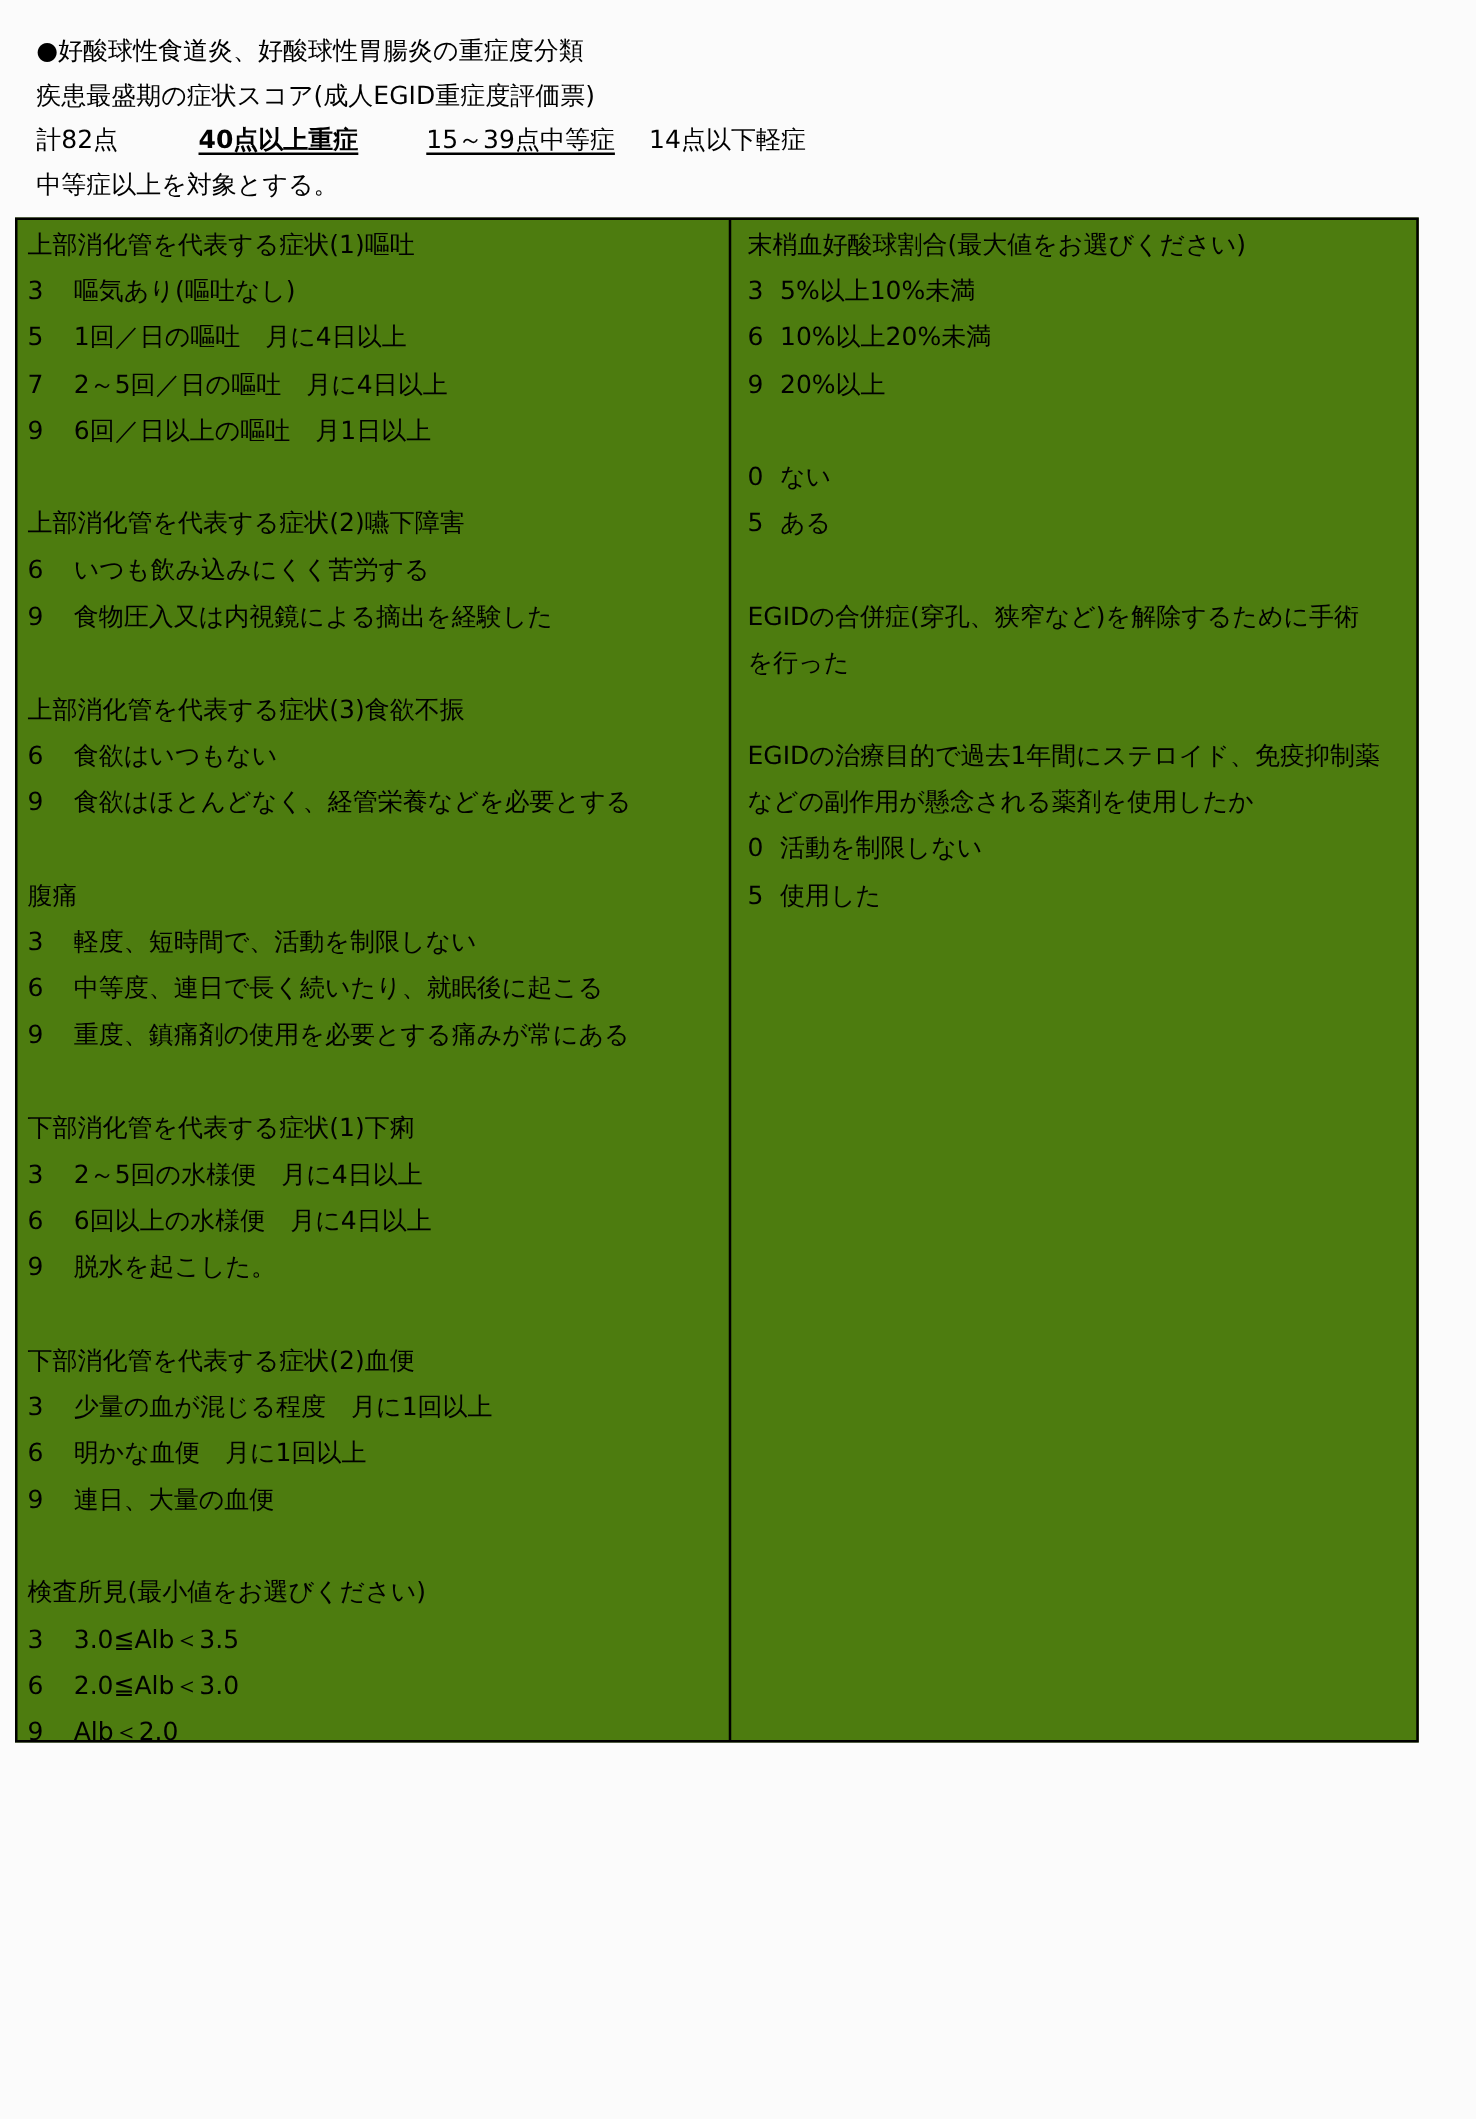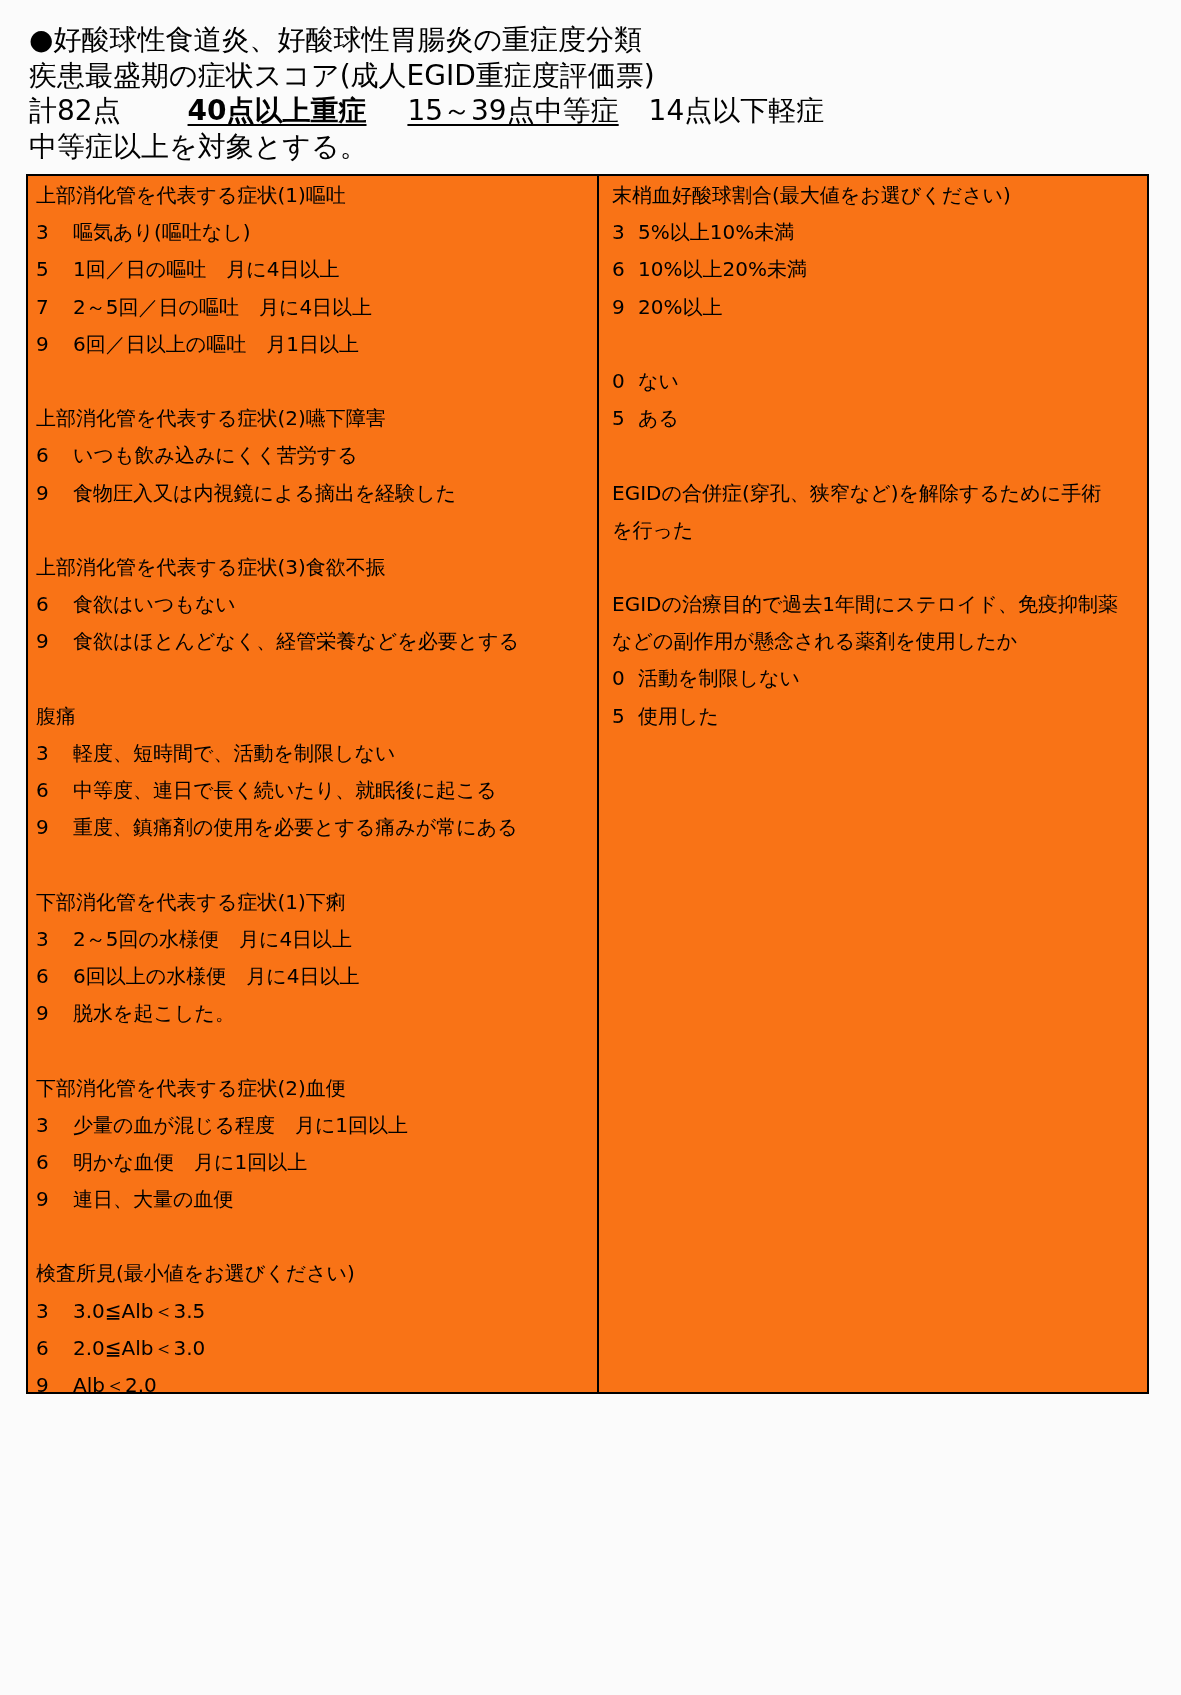--- a/index.html
+++ b/index.html
@@ -7,35 +7,35 @@
   body {
     background: #fbfbfb;
     color: #000;
     font-family: "DejaVu Sans", sans-serif;
     position: relative;
     overflow: hidden;
   }
   .page { position: absolute; inset: 0; }
 
   
-  .hdr { position: absolute; left: 29px; top: 28px; font-size: 28px; }
+  .hdr { position: absolute; left: 29px; top: 28px; font-size: 20px; }
   .hdr .hrow { height: 35.5px; white-space: nowrap; line-height: 24px; }
   .seg { display: inline-block; }
   .seg.u { text-decoration: underline; text-underline-offset: 4px; }
   .seg-severe { margin-left: 58px; font-weight: bold; }
-  .seg-moderate { margin-left: 32px; }
+  .seg-moderate { margin-left: 48px; }
   .seg-mild { margin-left: 21px; }
 
   
   .score-table {
     position: absolute;
-    left: 26px; top: 174px;
+    left: 12px; top: 174px;
     width: 1123px; height: 1220px;
     border: 2px solid #000;
-    background: #f97316;
+    background: #4d7c0f;
     display: flex;
   }
   .col { padding: 7px 4px 0 8px; overflow: hidden; }
   .col-left  { width: 571px; border-right: 2px solid #000; }
   .col-right { flex: 1; padding-left: 13px; }
   .line {
     height: 37.2px;
     display: flex;
     align-items: flex-start;
     font-size: 20px;

